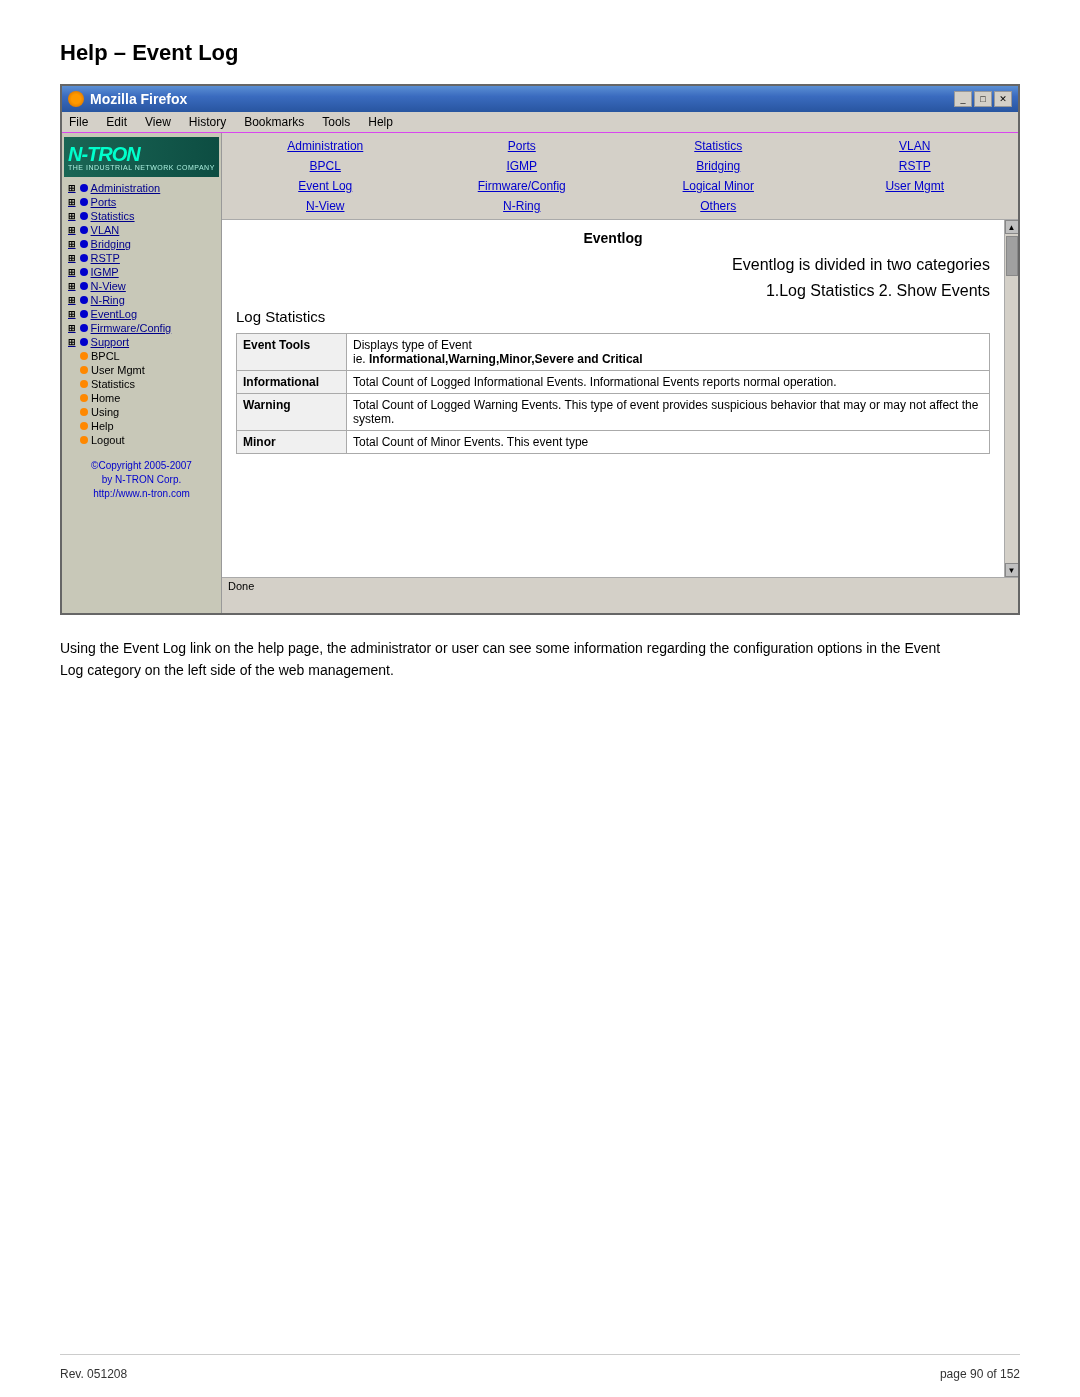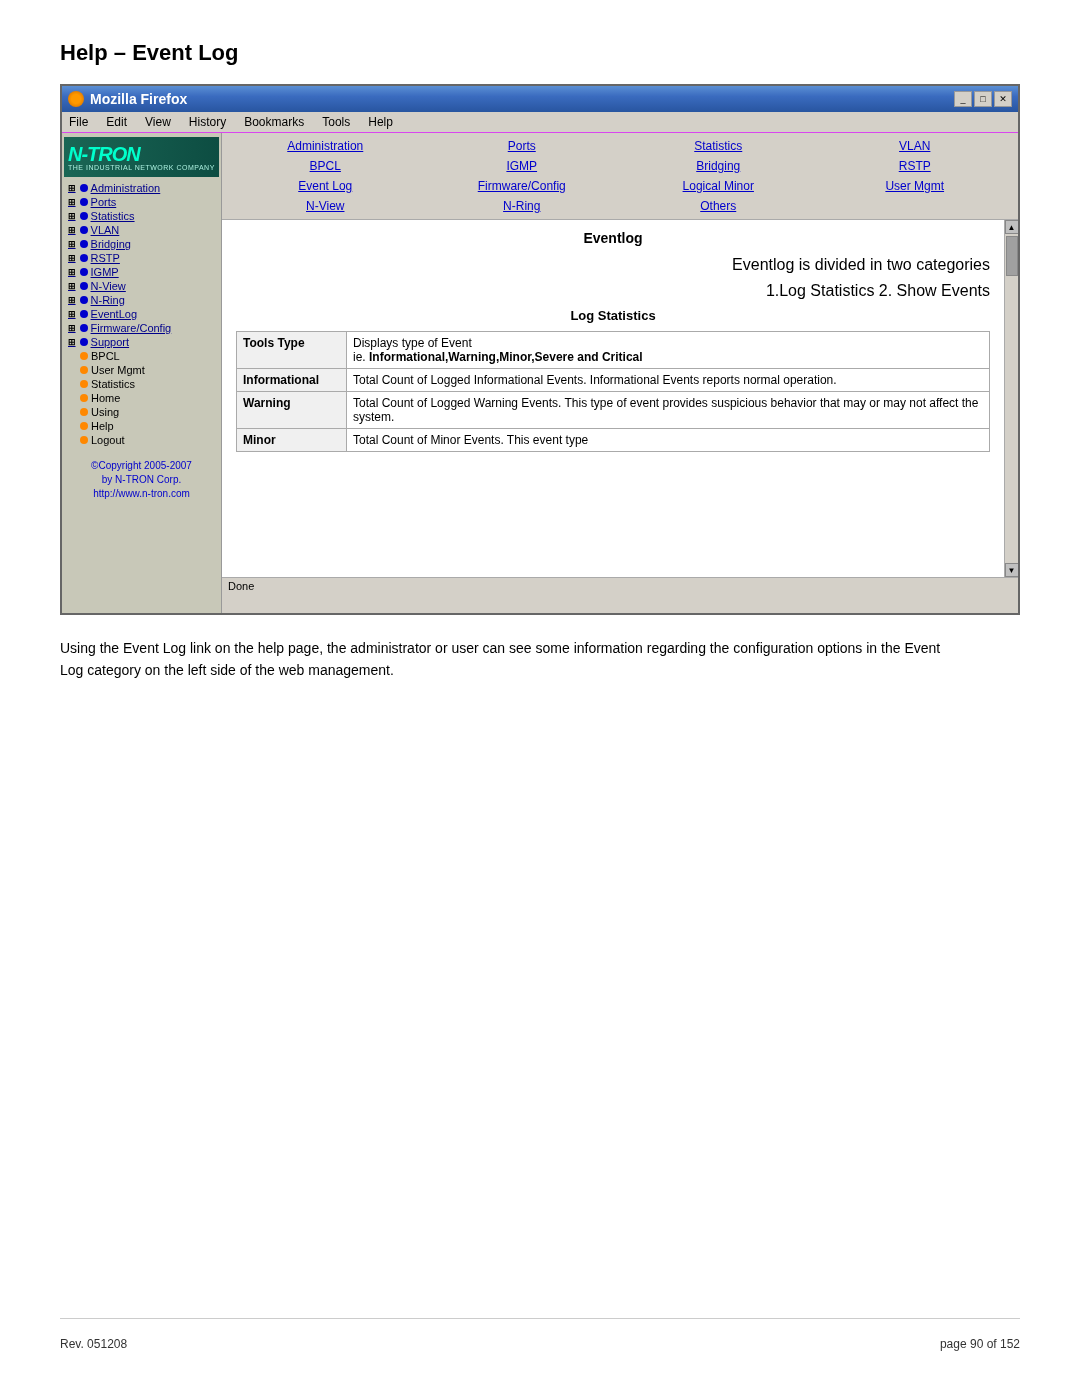--- a/index.html
+++ b/index.html
@@ -208,23 +208,23 @@
       margin-bottom: 10px;
     }
 
     .content-intro {
       text-align: right;
       font-size: 16px;
       margin-bottom: 8px;
     }
 
     .section-heading {
-      font-size: 13px;
-      font-weight: bold;
-      text-align: center;
+      font-size: 15px;
+      font-weight: normal;
+      text-align: left;
       margin-bottom: 8px;
     }
 
     .event-table {
       width: 100%;
       border-collapse: collapse;
       font-size: 12px;
     }
 
     .event-table td {
@@ -251,29 +251,29 @@
     .body-text {
       font-size: 14px;
       line-height: 1.6;
       margin-top: 10px;
       max-width: 900px;
     }
 
     
     .page-footer {
       position: absolute;
-      bottom: 46px;
+      bottom: 16px;
       left: 60px;
       right: 60px;
       display: flex;
       justify-content: space-between;
       font-size: 12px;
       color: #333;
       border-top: 1px solid #ccc;
-      padding-top: 18px;
+      padding-top: 12px;
     }
 
     .scrollbar-track {
       width: 14px;
       background: #d4d0c8;
       border-left: 1px solid #aaa;
       display: flex;
       flex-direction: column;
       align-items: center;
       flex-shrink: 0;
@@ -463,21 +463,21 @@
 
           <div class="content-title">Eventlog</div>
           <p class="content-intro">Eventlog is divided in two categories</p>
           <p class="content-intro">1.Log Statistics  2. Show Events</p>
 
           <div class="section-heading">Log Statistics</div>
 
           <table class="event-table">
             <tbody>
               <tr>
-                <td><strong>Tools Type</strong></td>
+                <td><strong>Event Tools</strong></td>
                 <td>Displays type of Event<br>ie.  <strong>Informational,Warning,Minor,Severe and Critical</strong></td>
               </tr>
               <tr>
                 <td><strong>Informational</strong></td>
                 <td>Total Count of Logged Informational Events. Informational Events reports normal operation.</td>
               </tr>
               <tr>
                 <td><strong>Warning</strong></td>
                 <td>Total Count of Logged Warning Events. This type of event provides suspicious behavior that may or may not affect the system.</td>
               </tr>

